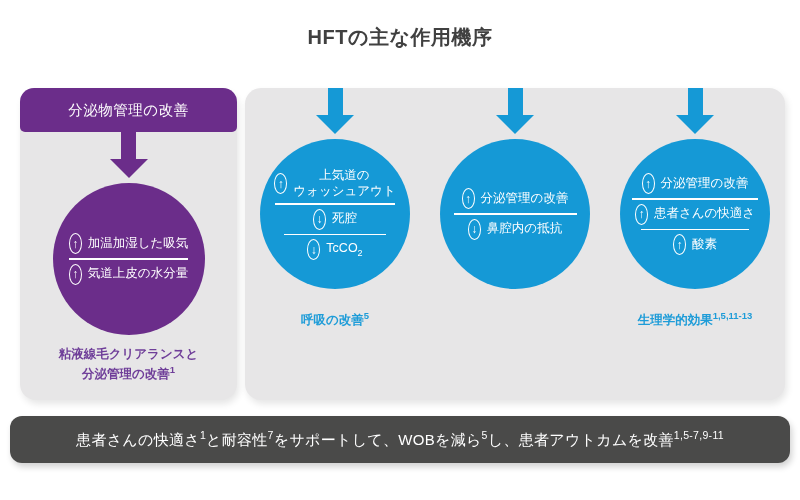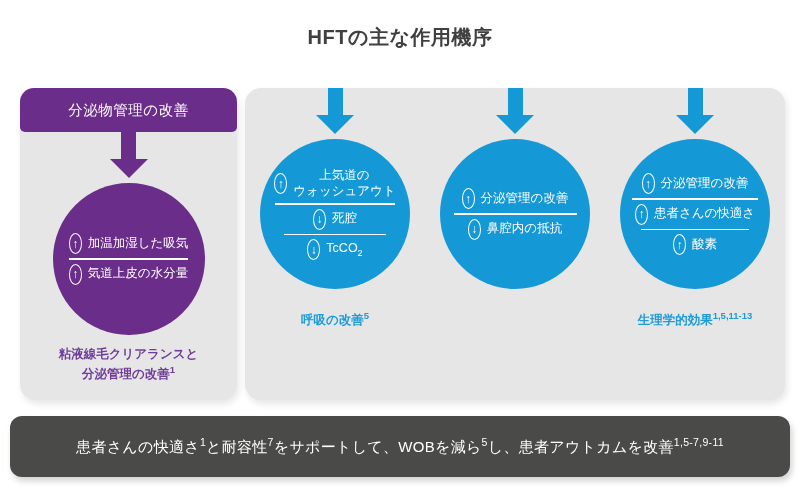--- a/index.html
+++ b/index.html
@@ -77,21 +77,21 @@
     text-align:center; padding-bottom:6px;
   }
   .caption { font-size:12.5px; line-height:1.45; font-weight:bold; }
   .purple-text { color:#6F3E99; }
   .blue-text   { color:#1E9CD8; }
   .caption sup, .footer-bar sup { font-size:9.5px; vertical-align:super; }
 
   .left-panel { display:flex; flex-direction:column; align-items:center; }
 
   .footer-bar {
-    position:absolute; left:10px; top:416px; width:780px; height:61px;
+    position:absolute; left:10px; top:416px; width:780px; height:47px;
     background:#4A4A49; border-radius:12px;
     box-shadow:2px 4px 6px rgba(0,0,0,0.18);
     display:flex; align-items:center; justify-content:center;
     color:#ffffff; font-size:15px; letter-spacing:0.3px;
   }
   .footer-bar sup { font-size:10.5px; }
 </style>
 </head>
 <body>
 

